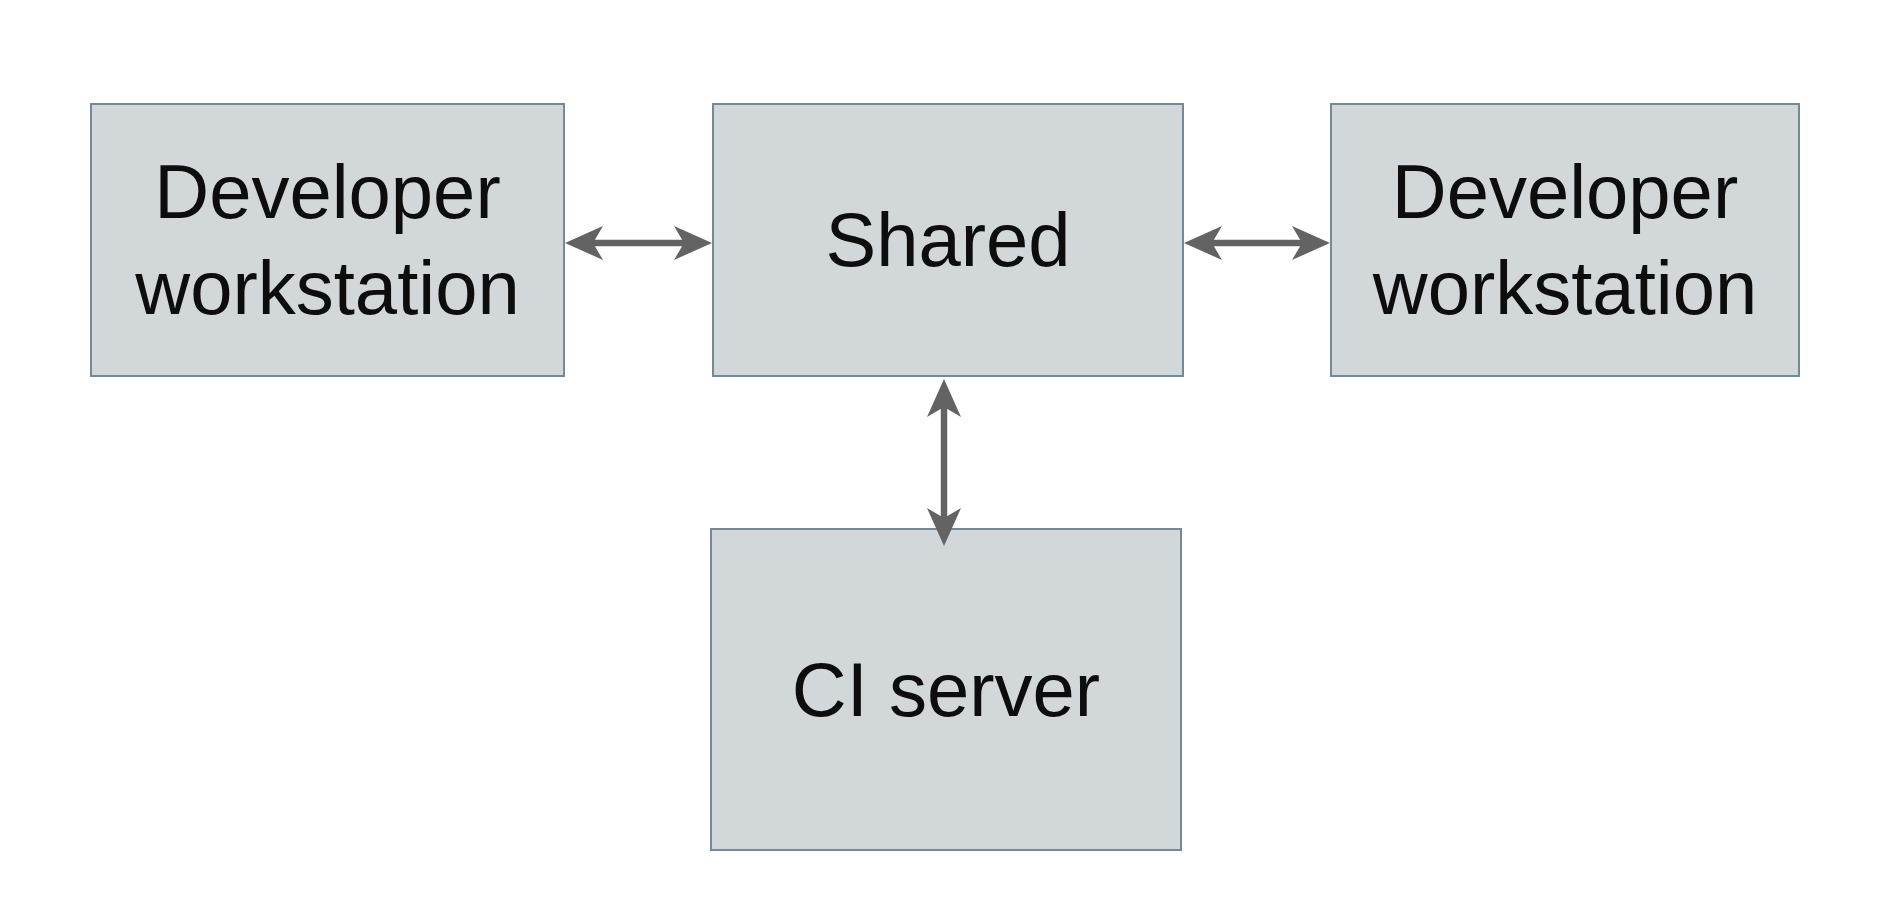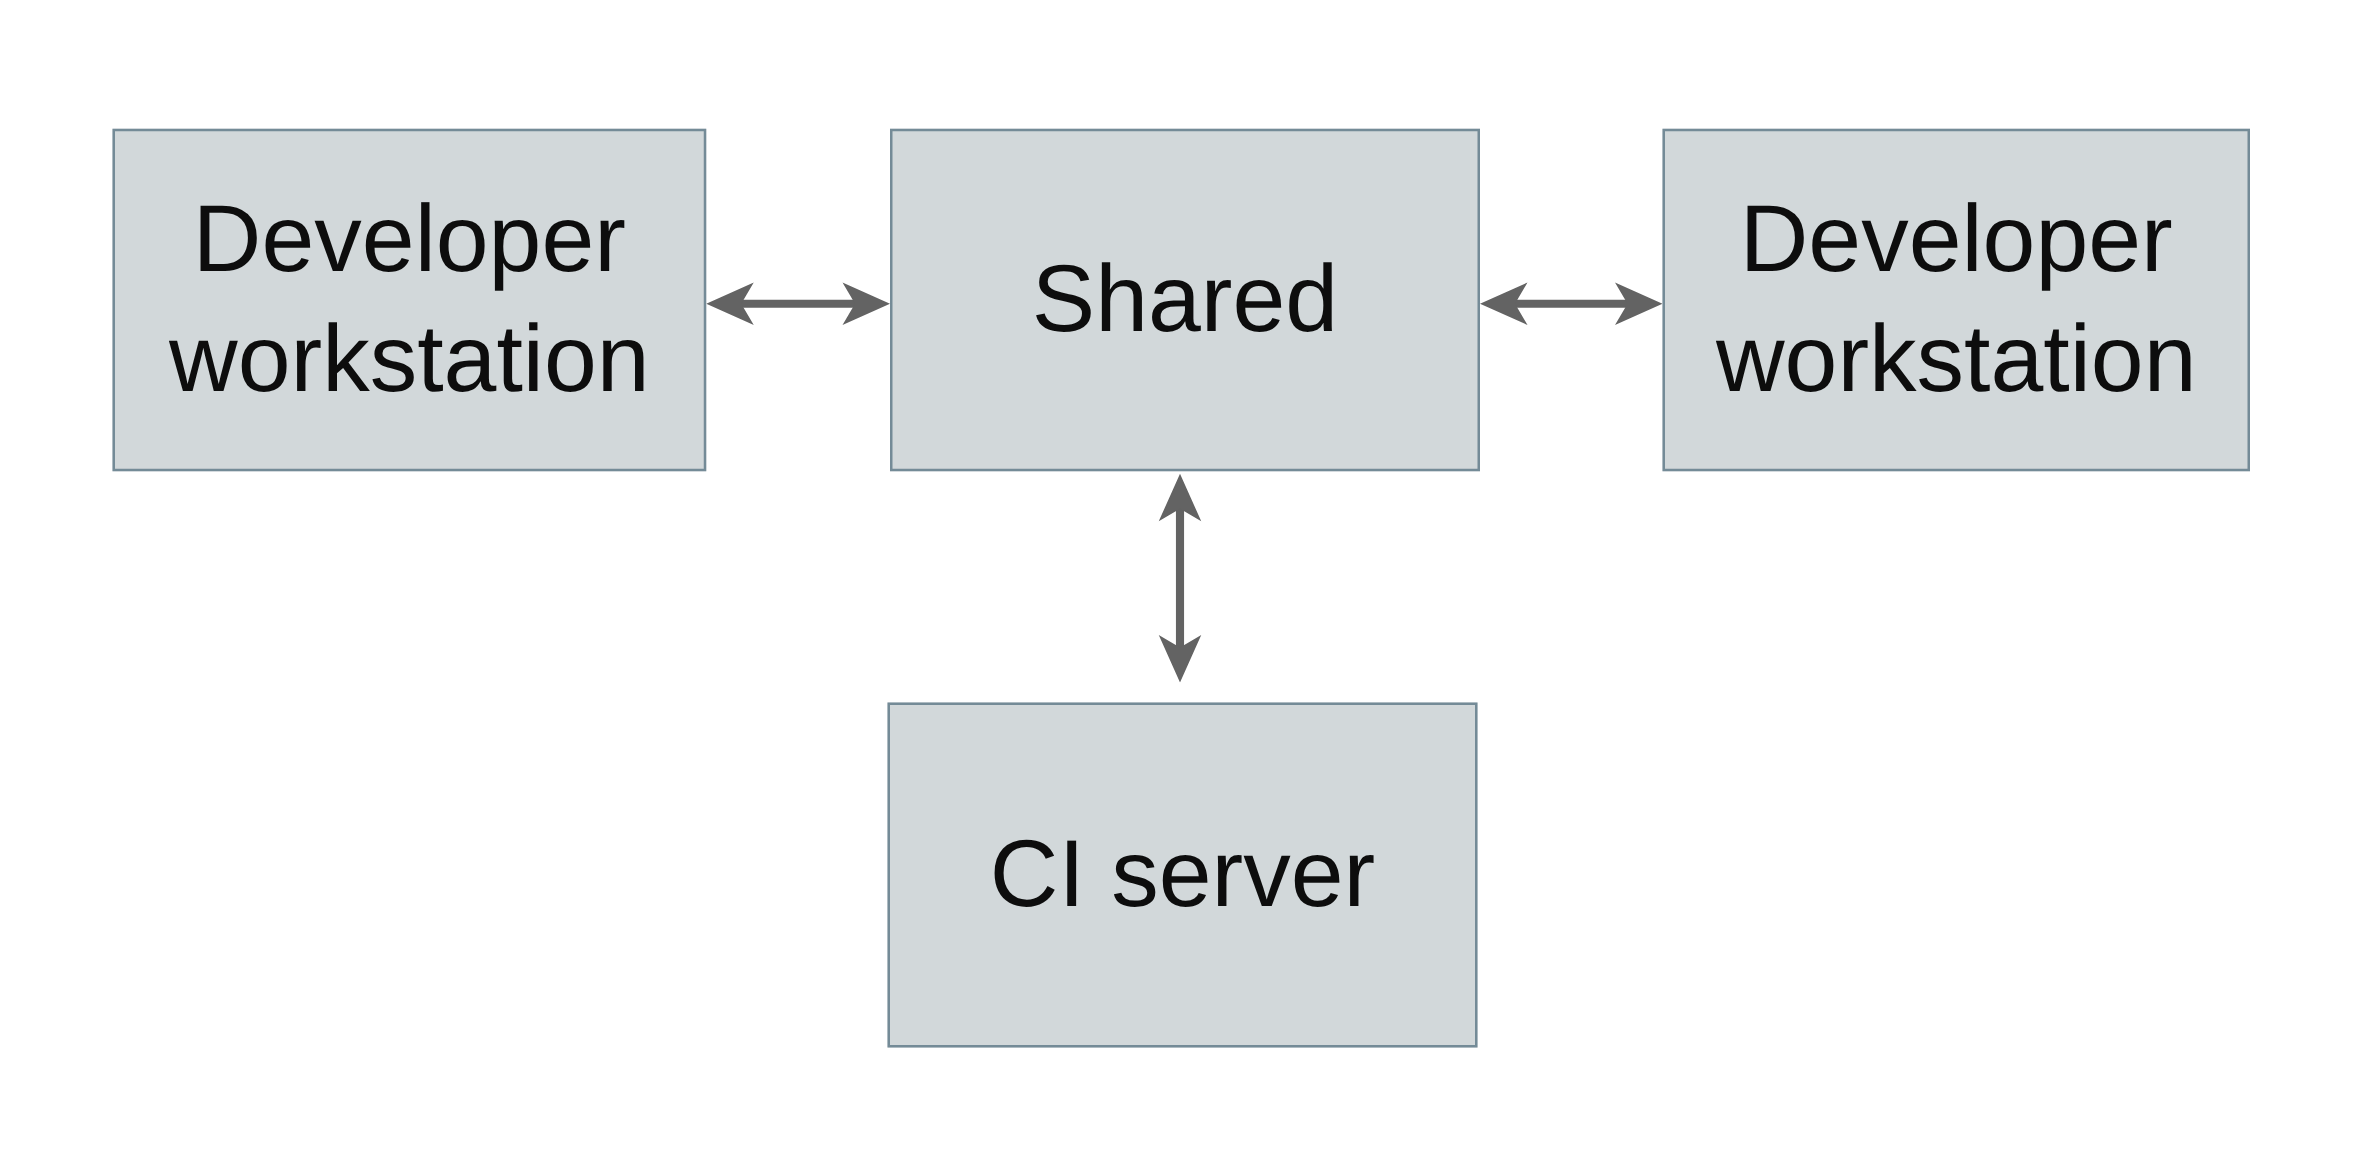--- a/index.html
+++ b/index.html
@@ -30,21 +30,21 @@
     font-size: 76px;
     line-height: 1.26;
     font-weight: 400;
     letter-spacing: 0px;
   }
   .node-label .ln { display: block; }
 
   .node-left   { left: 90px;   top: 103px; width: 475px; height: 274px; }
   .node-center { left: 712px;  top: 103px; width: 472px; height: 274px; }
   .node-right  { left: 1330px; top: 103px; width: 470px; height: 274px; }
-  .node-bottom { left: 710px;  top: 562px; width: 472px; height: 276px; }
+  .node-bottom { left: 710px;  top: 528px; width: 472px; height: 323px; }
 
   .arrow { position: absolute; display: block; }
   .arrow path { fill: var(--arrow-color, #636363); stroke: none; }
   .arrow line { stroke: var(--arrow-color, #636363); stroke-width: 6.5; }
 
   .arrow-h-left  { left: 565px;  top: 223px; width: 147px; height: 40px; }
   .arrow-h-right { left: 1184px; top: 223px; width: 146px; height: 40px; }
   .arrow-v       { left: 924px;  top: 379px; width: 40px;  height: 167px; }
 </style>
 </head>

